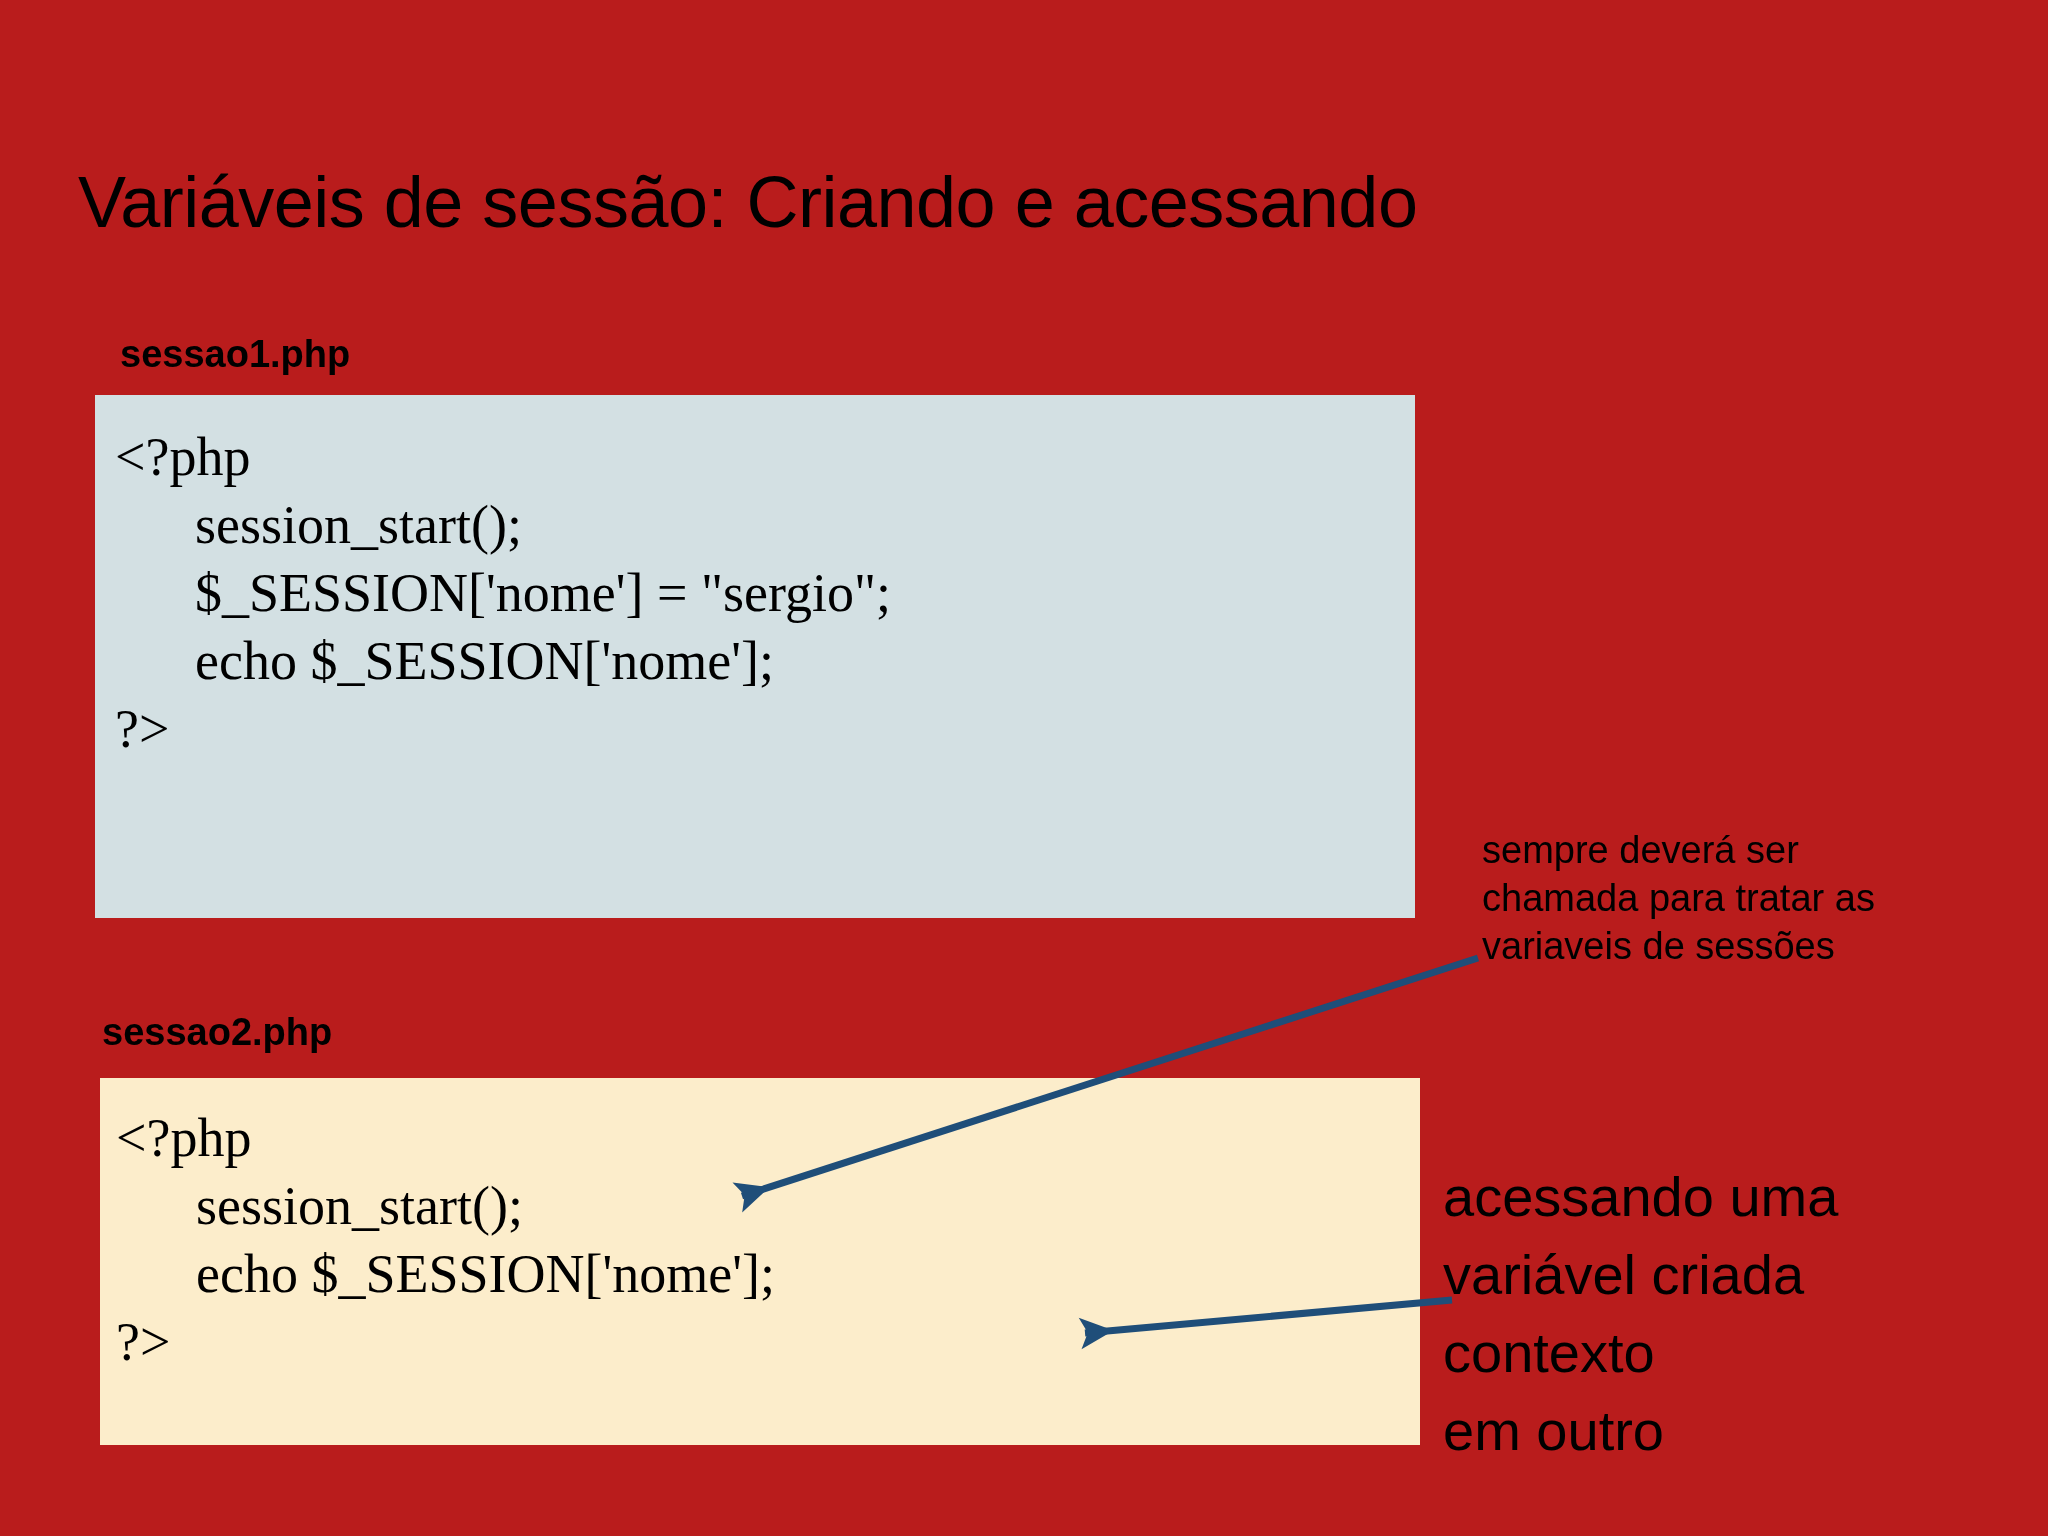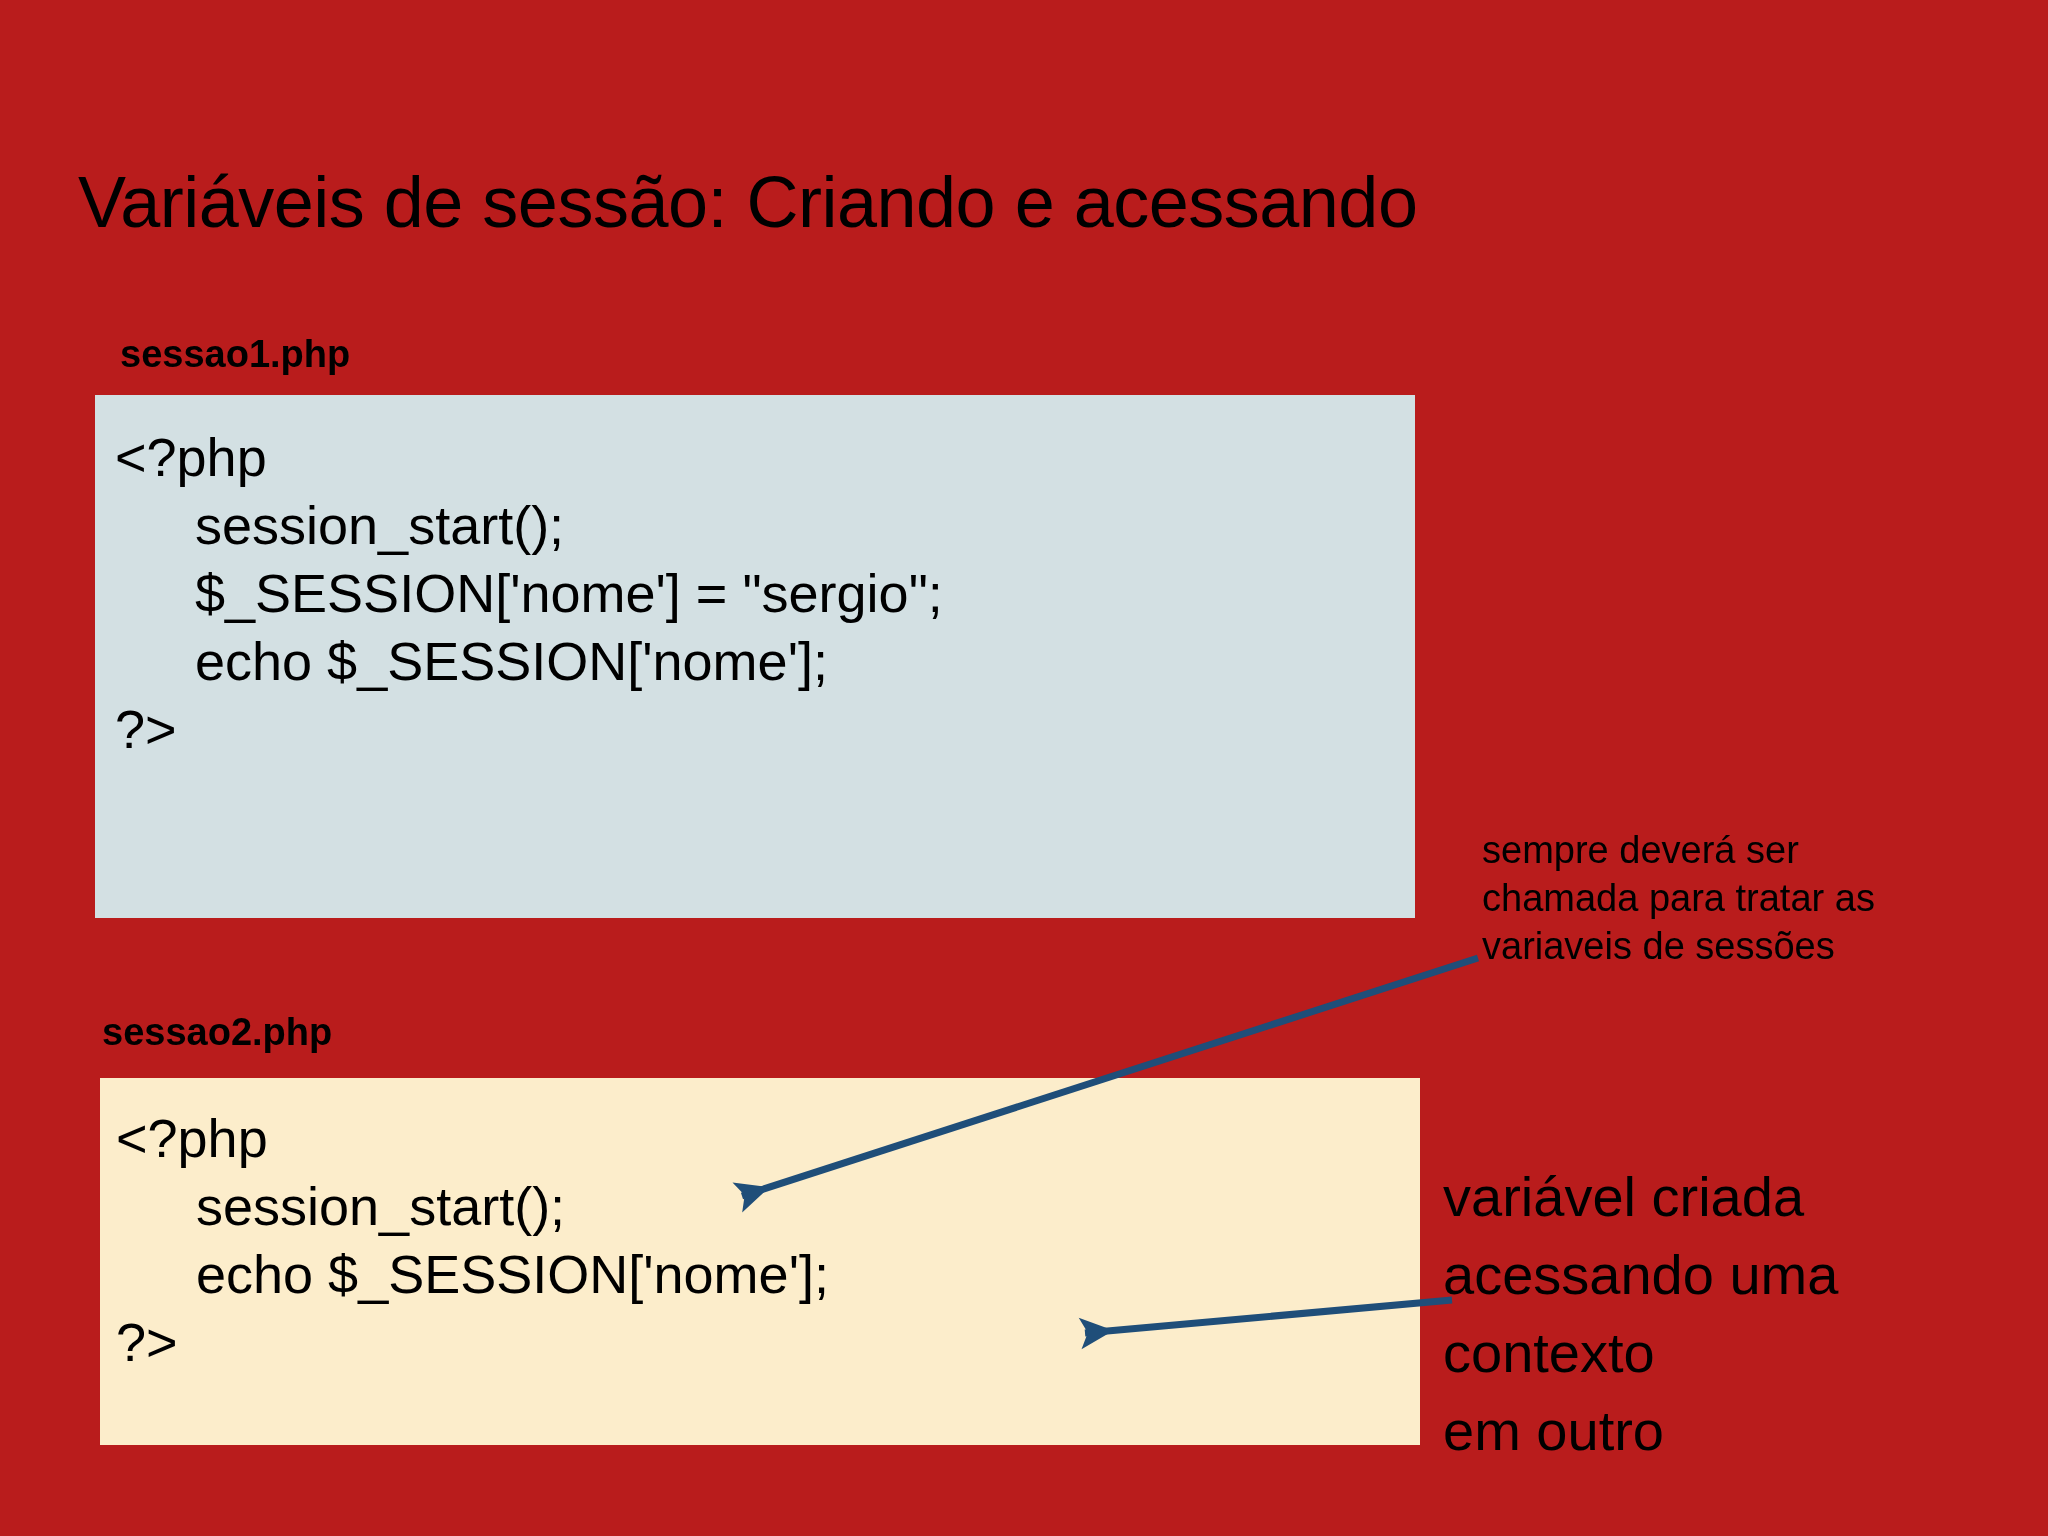--- a/index.html
+++ b/index.html
@@ -69,20 +69,21 @@
     height: 367px;
     background: #fcedcb;
     padding: 26px 0 0 16px;
   }
   .code-line {
     font-size: 54px;
     line-height: 68px;
     font-weight: 400;
     white-space: pre;
     color: #000000;
+    font-family: Liberation Serif, serif;
   }
   .indent { padding-left: 80px; }
 
   
   #note-small {
     position: absolute;
     left: 1482px;
     top: 826px;
     width: 540px;
     font-size: 38px;
@@ -136,22 +137,22 @@
     <div class="code-line">?&gt;</div>
   </div>
 
   <div id="note-small">
     <span class="note-line">sempre deverá ser</span>
     <span class="note-line">chamada para tratar as</span>
     <span class="note-line">variaveis de sessões</span>
   </div>
 
   <div id="note-large">
+    <span class="note-line">acessando uma</span>
     <span class="note-line">variável criada</span>
-    <span class="note-line">acessando uma</span>
     <span class="note-line">contexto</span>
     <span class="note-line">em outro</span>
   </div>
 
   <svg id="arrow-layer" viewBox="0 0 2048 1536" width="2048" height="1536">
     <defs>
       <marker id="head1" markerWidth="5.2" markerHeight="5.2" refX="4.3" refY="2.6" orient="auto" markerUnits="strokeWidth">
         <path d="M 0.2 2.6 L 5 0.35 L 3.9 2.6 L 5 4.85 Z" fill="#1f4e79"></path>
       </marker>
       <marker id="head2" markerWidth="5.2" markerHeight="5.2" refX="4.3" refY="2.6" orient="auto" markerUnits="strokeWidth">

